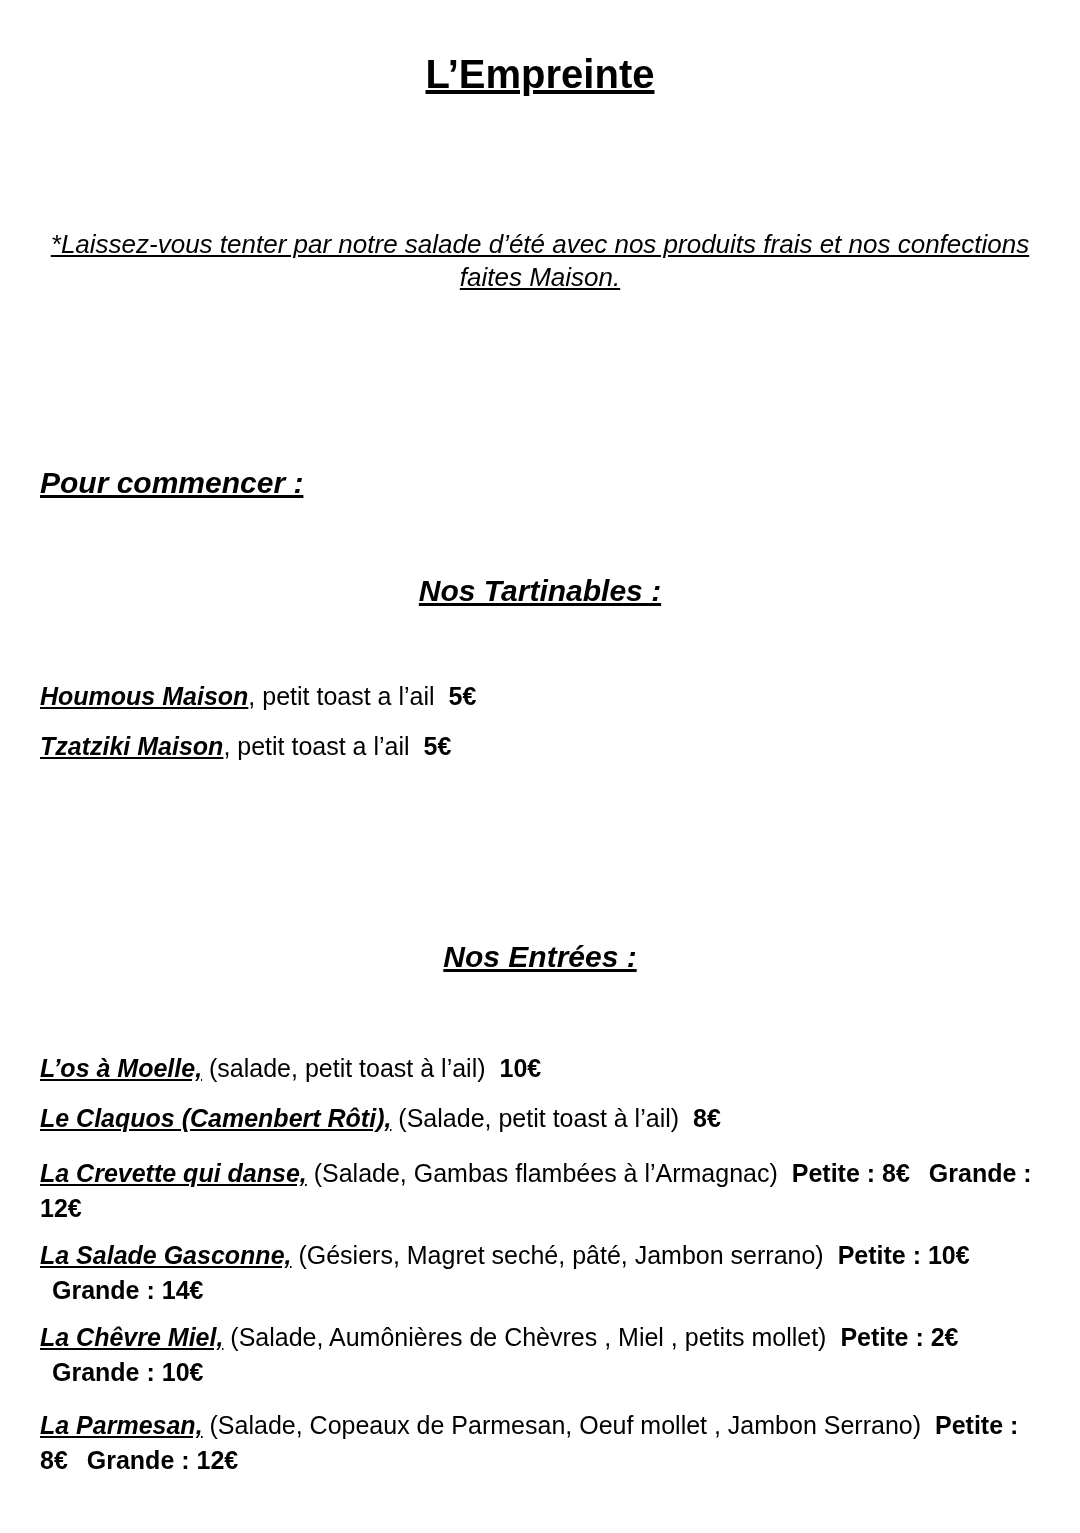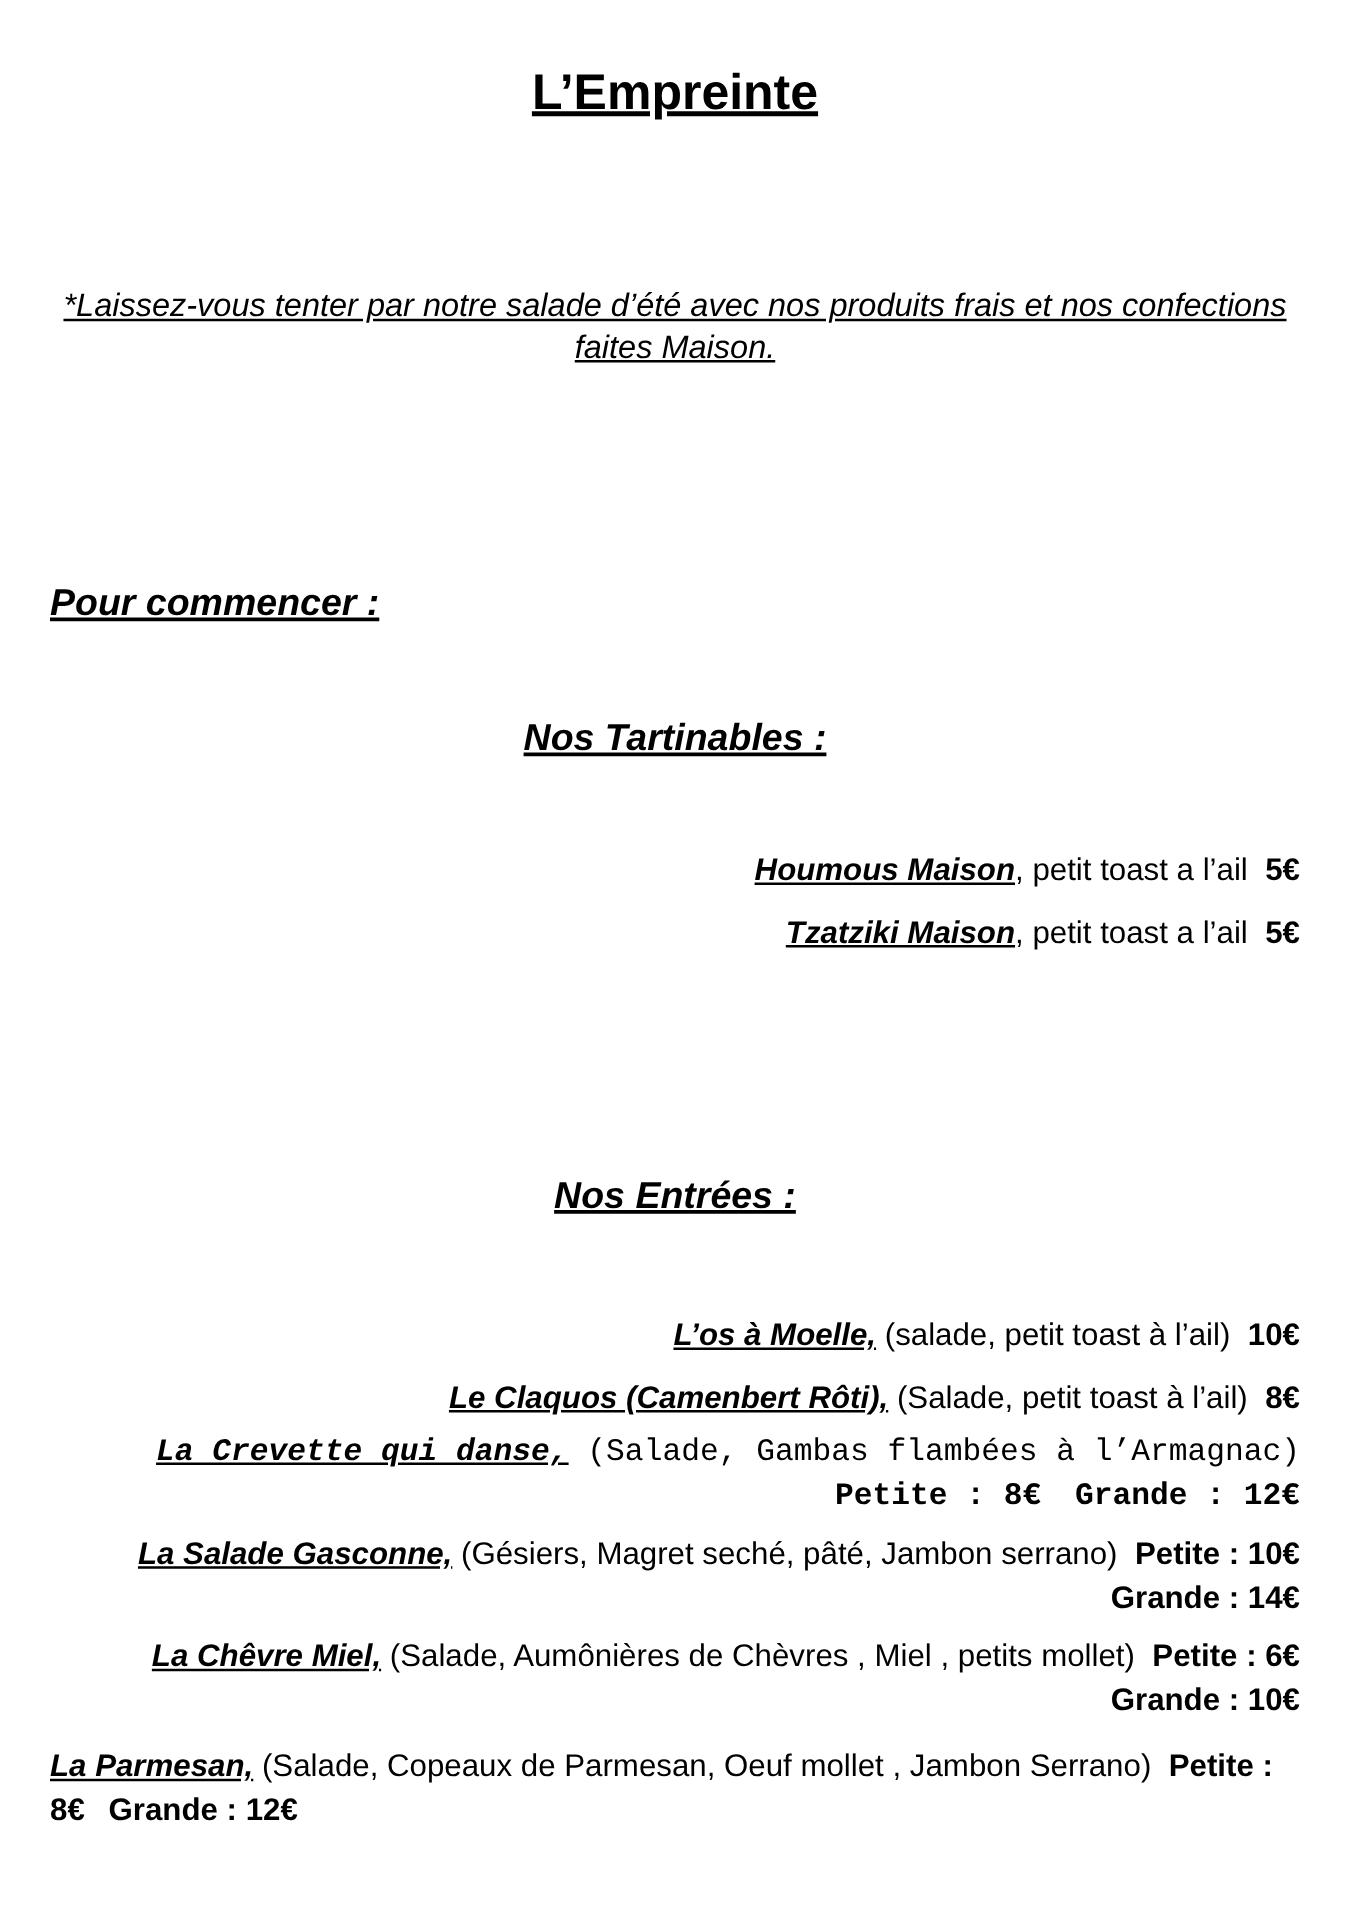--- a/index.html
+++ b/index.html
@@ -42,28 +42,28 @@
   }
   .intro-heading {
     margin: 172px 0 0 0;
     text-align: left;
   }
   .sec-heading-1 { margin: 72px 0 0 0; text-align: center; }
   .sec-heading-2 { margin: 175px 0 0 0; text-align: center; }
 
   .item {
     margin: 15px 0 0 0;
-    text-align: right;
+    text-align: left;
     font-size: 25px;
     line-height: 1.4;
     font-weight: normal;
   }
   .item.first-tart { margin-top: 70px; }
   .item.first-entree { margin-top: 76px; }
-  .item.crevette { margin-top: 8px; font-family: Liberation Mono, monospace; }
+  .item.crevette { margin-top: 20px; }
   .item.gasconne, .item.chevre { margin-top: 12px; }
   .item.left { text-align: left; margin-top: 18px; }
 
   .nm {
     font-weight: bold;
     font-style: italic;
     text-decoration: underline;
   }
   .ds { font-weight: normal; font-style: normal; }
   .pr { font-weight: bold; margin-left: 7px; }
@@ -99,20 +99,20 @@
 
   <p class="item crevette"><span class="nm">La Crevette qui danse,</span><span class="ds"> (Salade, Gambas flambées à l’Armagnac)</span>
     <span class="pr">Petite :  8€</span>
     <span class="pr gr">Grande : 12€</span></p>
 
   <p class="item gasconne"><span class="nm">La Salade Gasconne,</span><span class="ds"> (Gésiers, Magret seché, pâté, Jambon serrano)</span>
     <span class="pr">Petite : 10€</span>
     <span class="pr gr">Grande : 14€</span></p>
 
   <p class="item chevre"><span class="nm">La Chêvre Miel,</span><span class="ds"> (Salade, Aumônières de Chèvres , Miel , petits mollet)</span>
-    <span class="pr">Petite : 6€</span>
+    <span class="pr">Petite : 2€</span>
     <span class="pr gr">Grande : 10€</span></p>
 
   <p class="item left"><span class="nm">La Parmesan,</span><span class="ds"> (Salade, Copeaux de Parmesan, Oeuf mollet , Jambon Serrano)</span>
     <span class="pr">Petite : 8€</span>
     <span class="pr gr">Grande : 12€</span></p>
 
 </div>
 
 </body></html>

